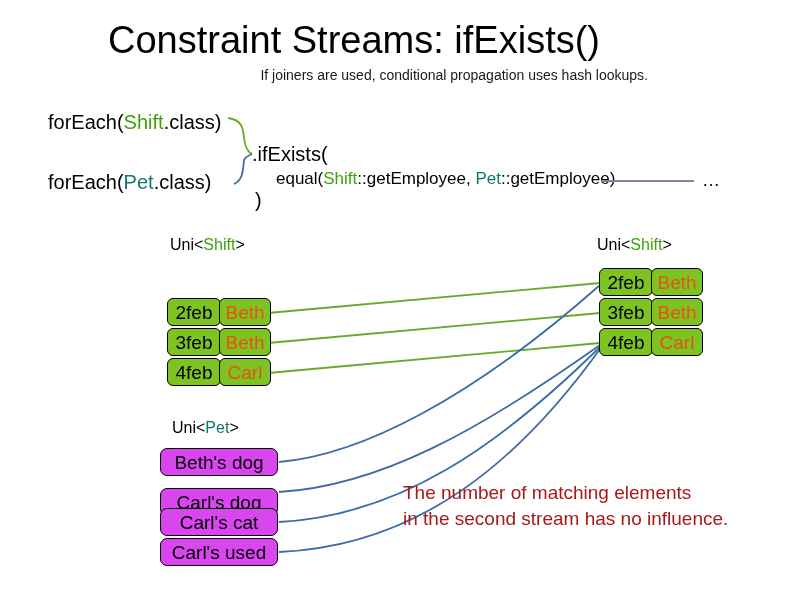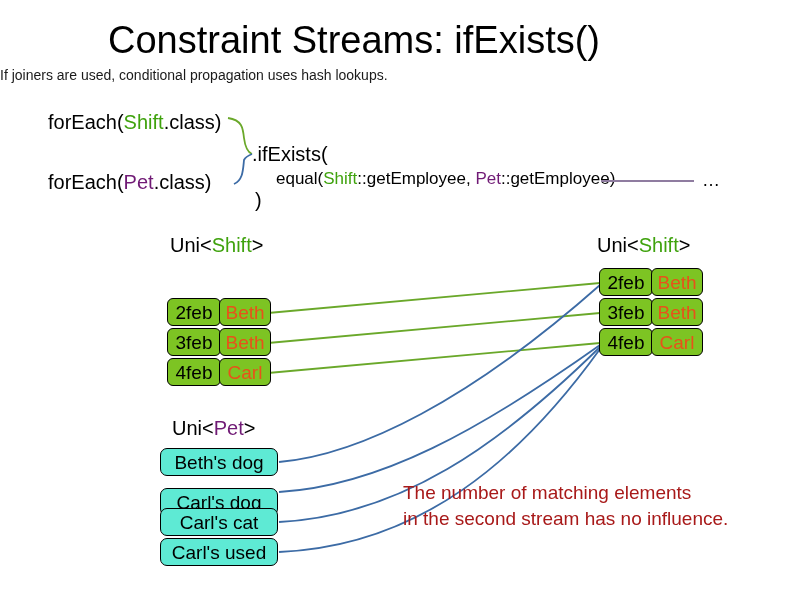--- a/index.html
+++ b/index.html
@@ -28,21 +28,21 @@
     line-height: 44px;
     font-weight: normal;
     color: #000000;
     white-space: nowrap;
   }
   .subtitle {
     position: absolute;
     left: 0;
     top: 66px;
     width: 648px;
-    text-align: left;
+    text-align: right;
     font-size: 14px;
     line-height: 18px;
     color: #1a1a1a;
   }
 
   
   .code-line {
     position: absolute;
     font-size: 20px;
     line-height: 24px;
@@ -56,21 +56,21 @@
   .code-equal {
     position: absolute;
     left: 276px;
     top: 170px;
     font-size: 17px;
     line-height: 18px;
     white-space: nowrap;
     color: #000000;
   }
   .tok-shift { color: #3fa20d; }
-  .tok-pet   { color: #701a75; }
+  .tok-pet   { color: #0f766e; }
 
   .equal-tail-line {
     position: absolute;
     left: 601px;
     top: 180px;
     width: 93px;
     height: 0;
     border-top: 2px solid #8f7ca0;
   }
   .equal-ellipsis {
@@ -88,21 +88,21 @@
     left: 0;
     top: 0;
     width: 800px;
     height: 600px;
     pointer-events: none;
   }
 
   
   .stream-label {
     position: absolute;
-    font-size: 20px;
+    font-size: 16px;
     line-height: 24px;
     white-space: nowrap;
     color: #000000;
   }
   .lbl-left-shift  { left: 170px; top: 233px; }
   .lbl-right-shift { left: 597px; top: 233px; }
   .lbl-pet         { left: 172px; top: 416px; }
 
   
   .shift-row {
@@ -134,21 +134,21 @@
 
   
   .pet-row {
     position: absolute;
     left: 160px;
     width: 118px;
     height: 28px;
     box-sizing: border-box;
     border: 1.6px solid #000000;
     border-radius: 7px;
-    background: #5eead4;
+    background: #d946ef;
     display: flex;
     align-items: center;
     justify-content: center;
     font-size: 19px;
     line-height: 19px;
     color: #000000;
   }
 
   
   .annotation {

